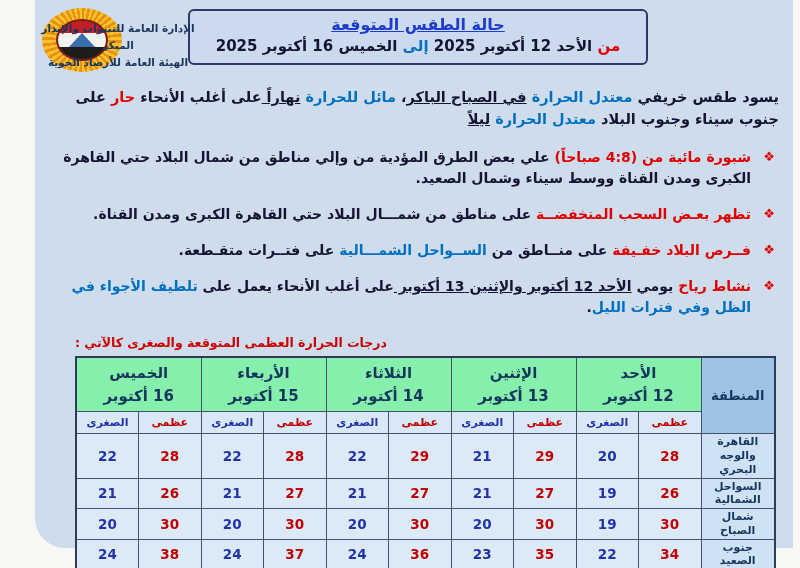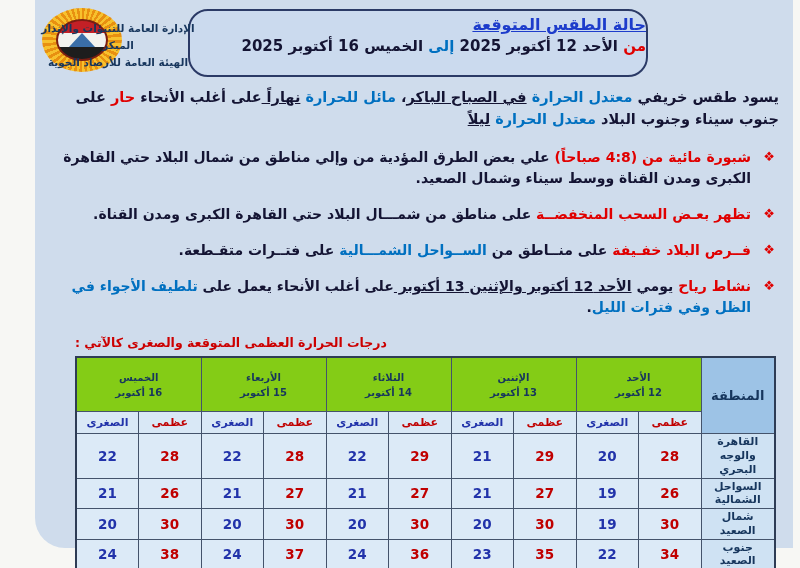--- a/index.html
+++ b/index.html
@@ -38,25 +38,25 @@
   }
   .flag-mountain {
     position:absolute; left:50%; top:50%; transform:translate(-50%,-50%);
     width:0; height:0;
     border-left:13px solid transparent;
     border-right:13px solid transparent;
     border-bottom:14px solid #3a6ea8;
   }
   .title-box {
     position:absolute; top:9px; right:145px; 
-    width:460px; height:68px;
+    width:460px; height:56px;
     background:#cbdaee;
     border:2.5px solid #2b3a66;
-    border-radius:20px;
-    text-align:right;
+    border-radius:6px;
+    text-align:center;
     padding-top:4px;
   }
   .doc-title {
     color:#1d3ccb; font-weight:bold; font-size:16px;
     text-decoration:underline;
   }
   .doc-subtitle { font-size:15px; font-weight:bold; margin-top:3px; }
   .authority {
     position:absolute; top:20px; left:4px; width:158px;
     text-align:center; color:#17365d; font-weight:bold;
@@ -100,22 +100,22 @@
     border:1px solid #44536b;
     text-align:center; vertical-align:middle;
     padding:1px 2px;
   }
   table.temps { border:2px solid #2e3c55; }
   th.region-head {
     background:#9dc3e6; color:#17365d;
     font-size:13px; font-weight:bold; width:74px;
   }
   th.day-head {
-    background:#84cc16; color:#17365d;
-    font-size:10px; font-weight:bold;
+    background:#86efac; color:#17365d;
+    font-size:15px; font-weight:bold;
     height:55px; line-height:1.5;
   }
   th.sub-head { background:#d9e8f6; font-size:11px; height:22px; }
   th.sub-head.max { color:#c00000; }
   th.sub-head.min { color:#2233aa; }
   td.region-cell {
     background:#cfe2f3; color:#17365d;
     font-size:11px; font-weight:bold; line-height:1.25;
   }
   td.val { background:#dceaf7; font-size:13.5px; font-weight:bold; height:24px; }
@@ -226,21 +226,21 @@
           <td class="val max">27</td>
           <td class="val min">21</td>
           <td class="val max">27</td>
           <td class="val min">21</td>
           <td class="val max">27</td>
           <td class="val min">21</td>
           <td class="val max">26</td>
           <td class="val min">21</td>
         </tr>
         <tr>
-          <td class="region-cell">شمال الصعيد</td>
+          <td class="region-cell">شمال الصباح</td>
           <td class="val max">30</td>
           <td class="val min">19</td>
           <td class="val max">30</td>
           <td class="val min">20</td>
           <td class="val max">30</td>
           <td class="val min">20</td>
           <td class="val max">30</td>
           <td class="val min">20</td>
           <td class="val max">30</td>
           <td class="val min">20</td>

